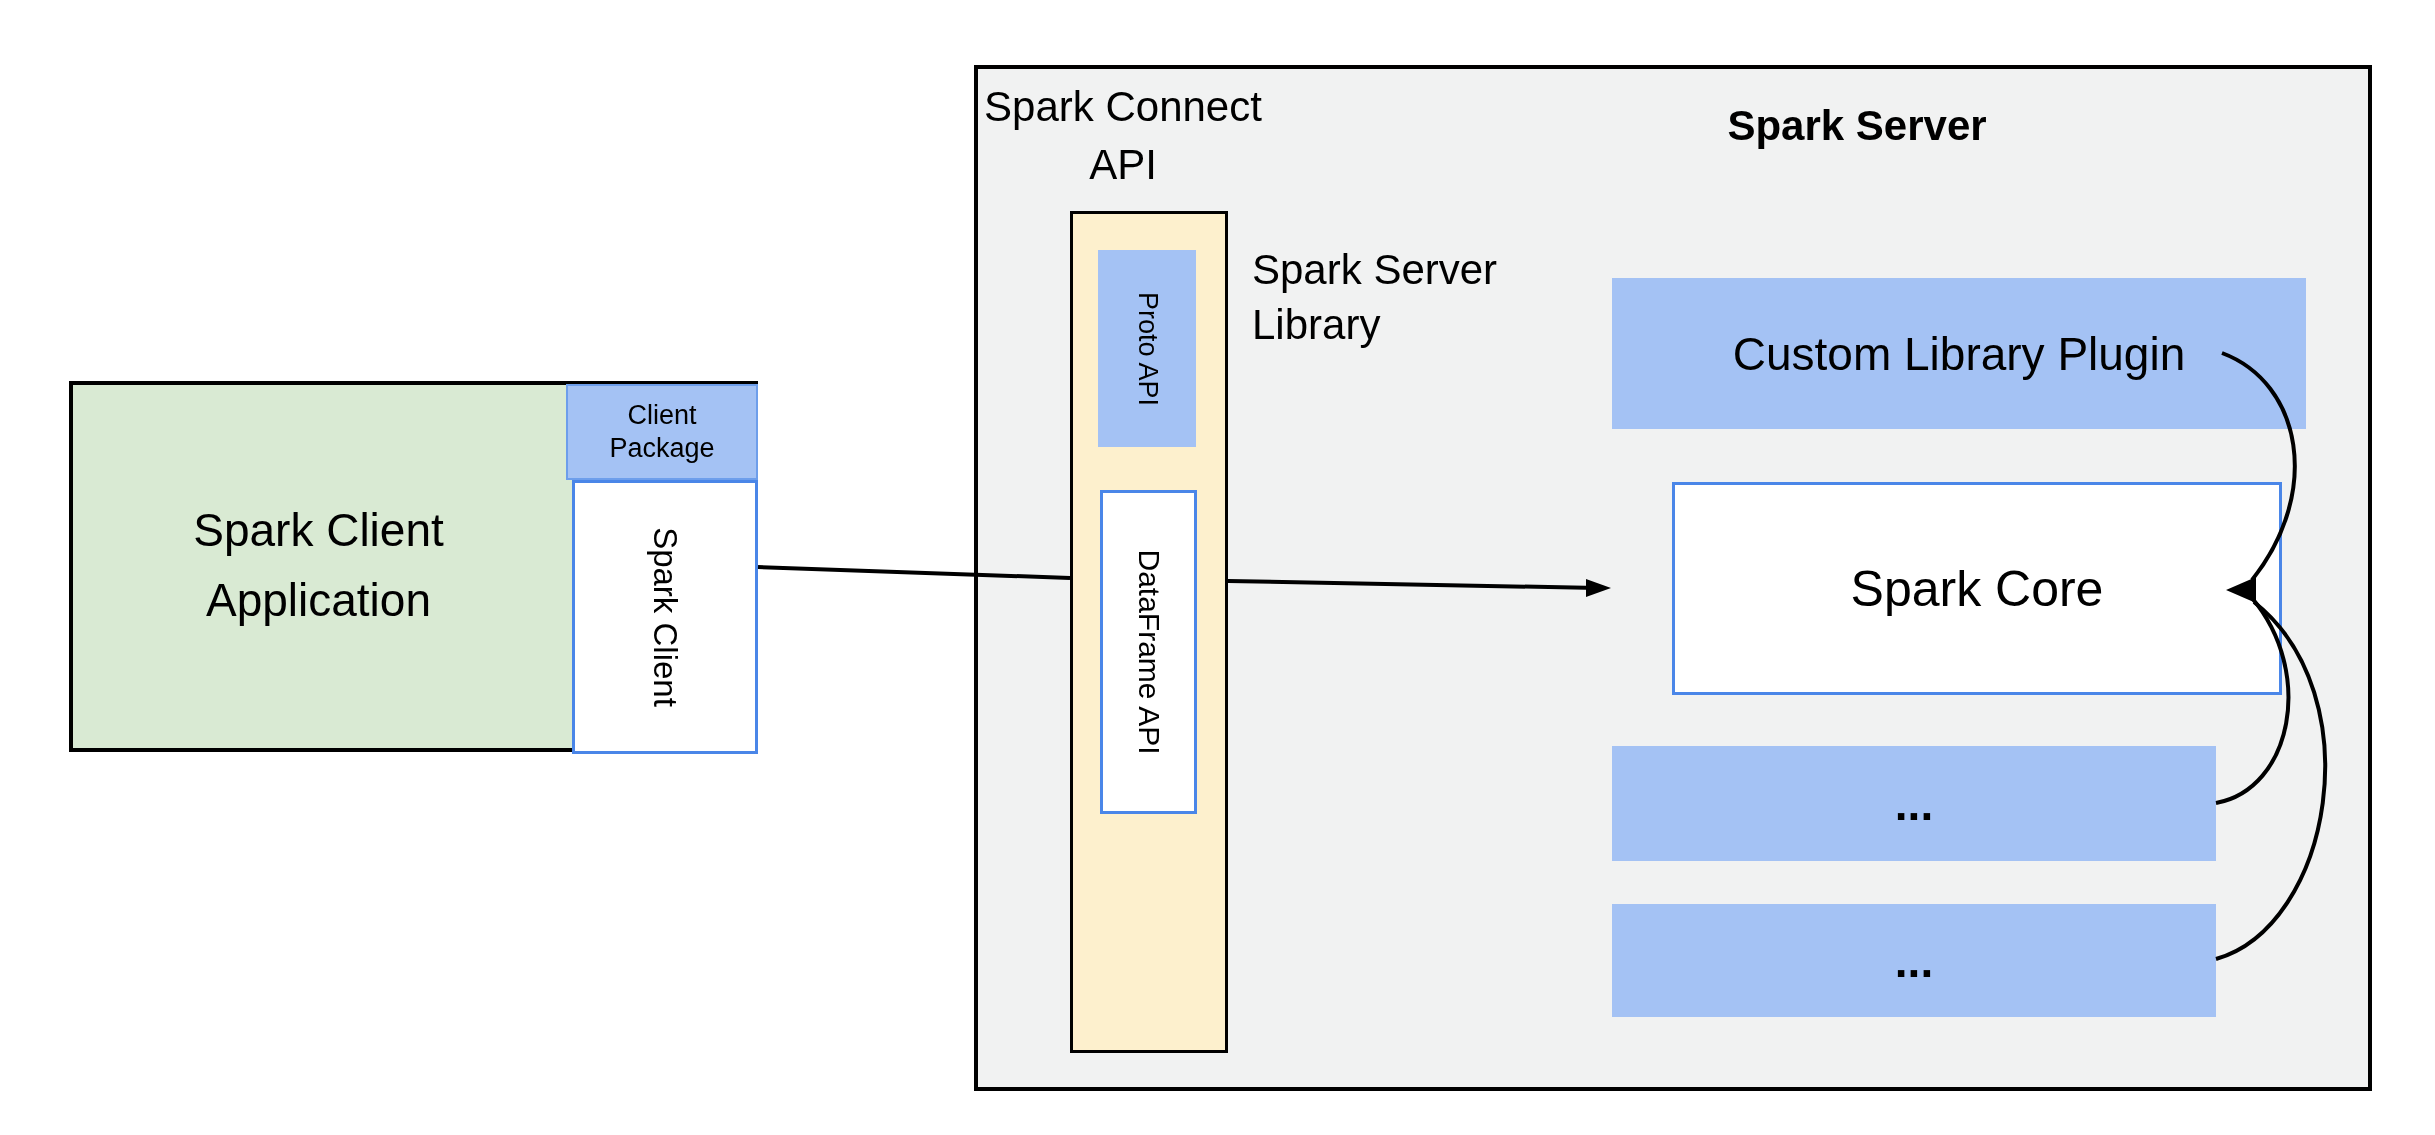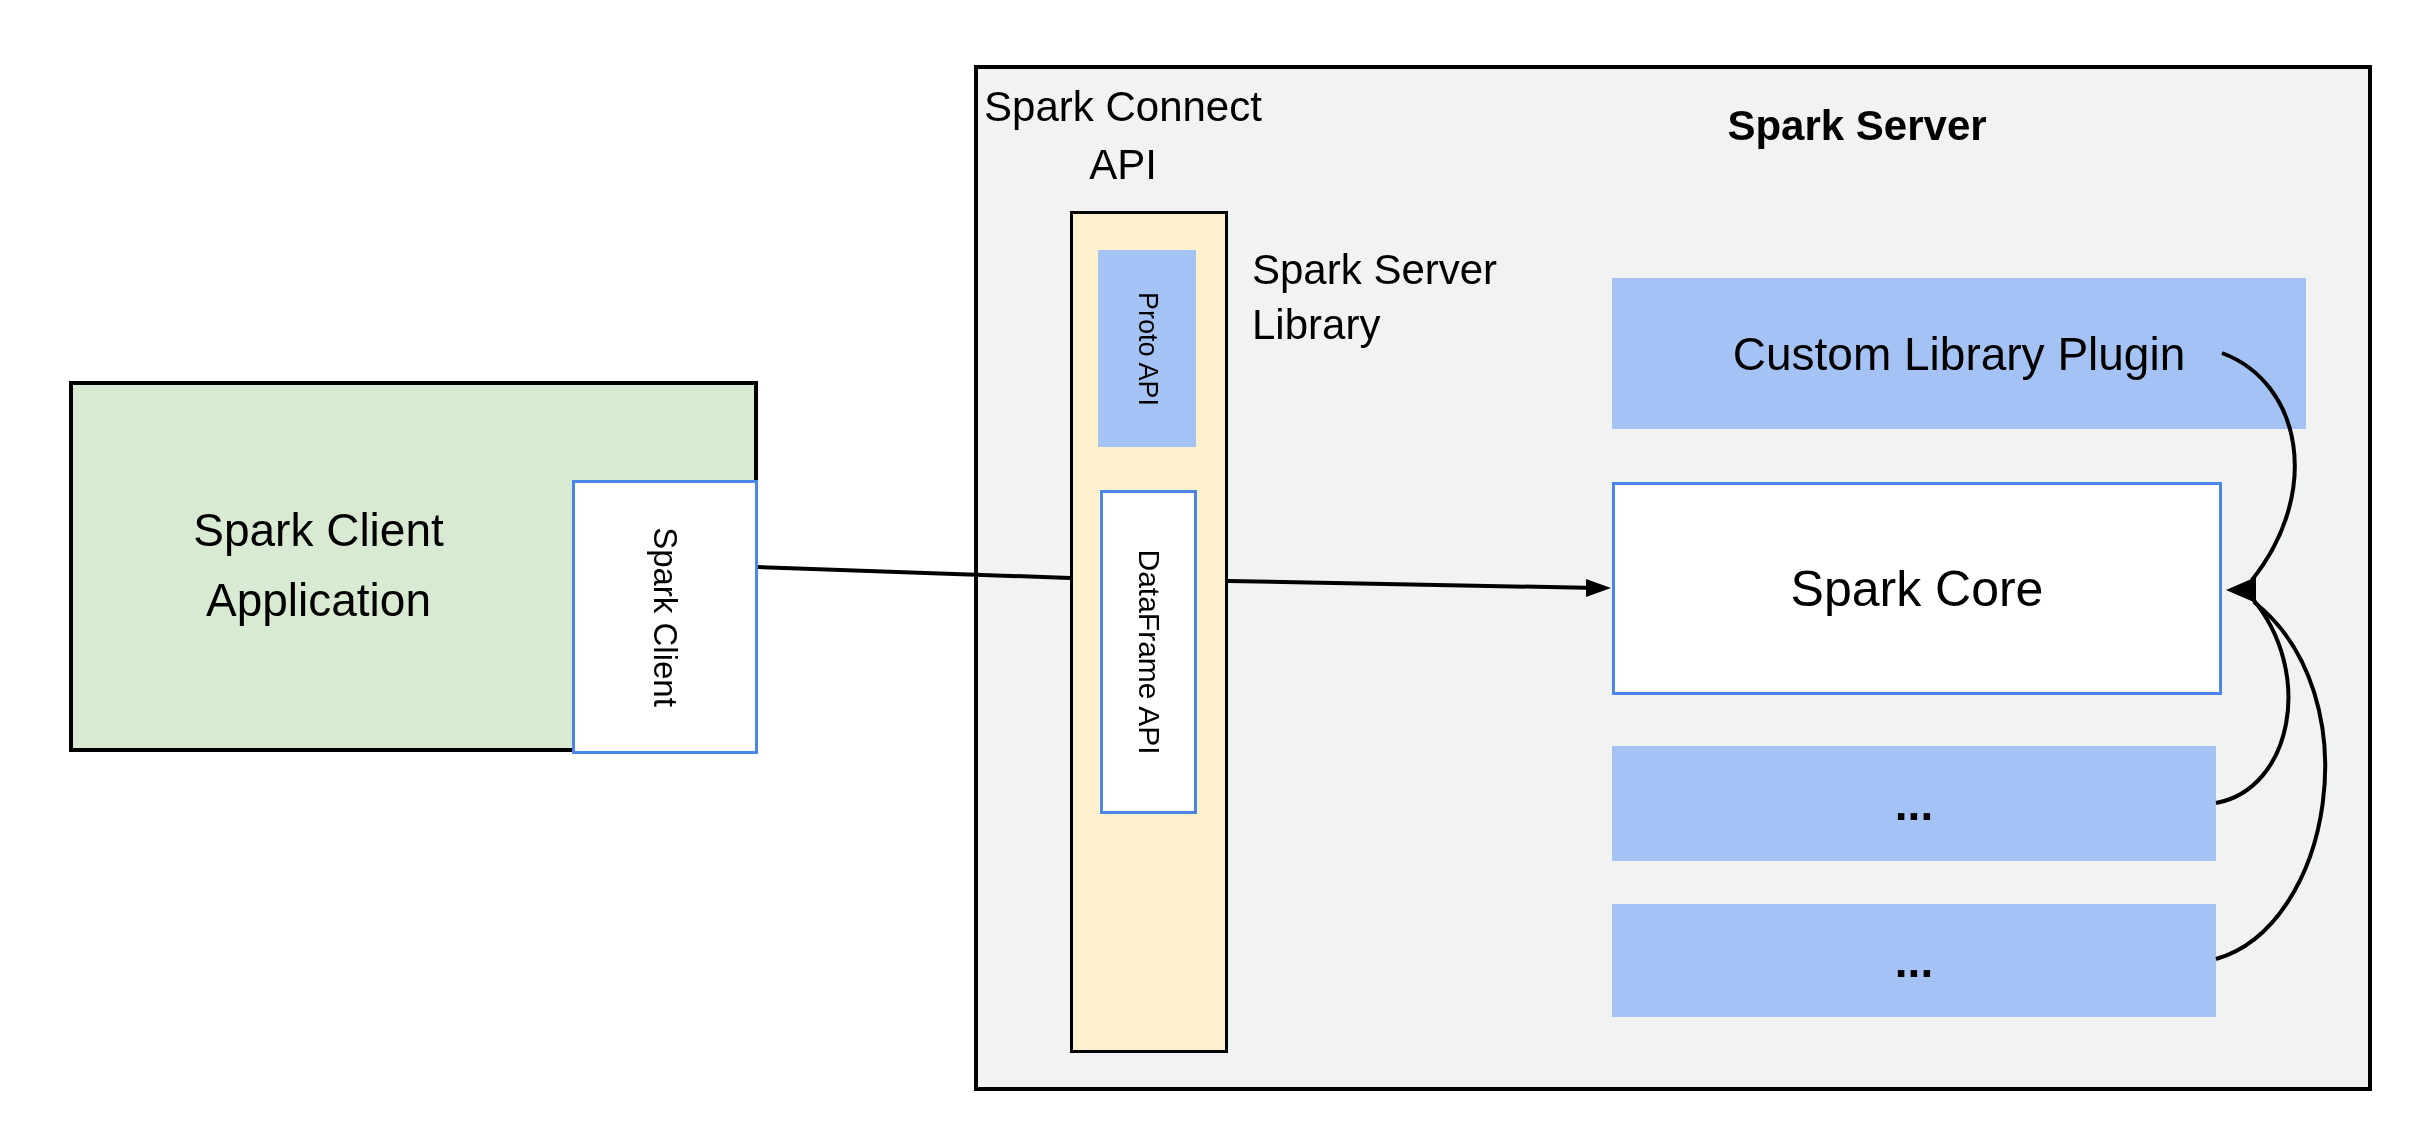--- a/index.html
+++ b/index.html
@@ -99,21 +99,21 @@
   }
 
   
   .plugin-box{
     left:1612px;top:278px;width:694px;height:151px;
     background:var(--blue-fill);
     font-size:46px;
     z-index:2;
   }
   .core-box{
-    left:1612px;top:482px;width:610px;height:213px;
+    left:1672px;top:482px;width:610px;height:213px;
     background:#fff;
     border:3px solid var(--blue-border);
     font-size:50px;
     z-index:2;
   }
   .slot-box-1{
     left:1612px;top:746px;width:604px;height:115px;
     background:var(--blue-fill);
     font-size:46px;font-weight:bold;
     z-index:2;
@@ -137,20 +137,22 @@
 <body>
 
 <div id="stage">
 
   <div class="abs gray-box"></div>
 
   <div class="abs green-box"></div>
   <div class="abs green-label center-flex pre">Spark Client
 Application</div>
 
+  <div class="abs client-package-box center-flex pre">Client
+Package</div>
 
   <div class="abs spark-client-box">
     <span class="vlabel">Spark Client</span>
   </div>
 
   <div class="abs connect-api-label pre">Spark Connect
 API</div>
 
   <div class="abs yellow-box"></div>
 

